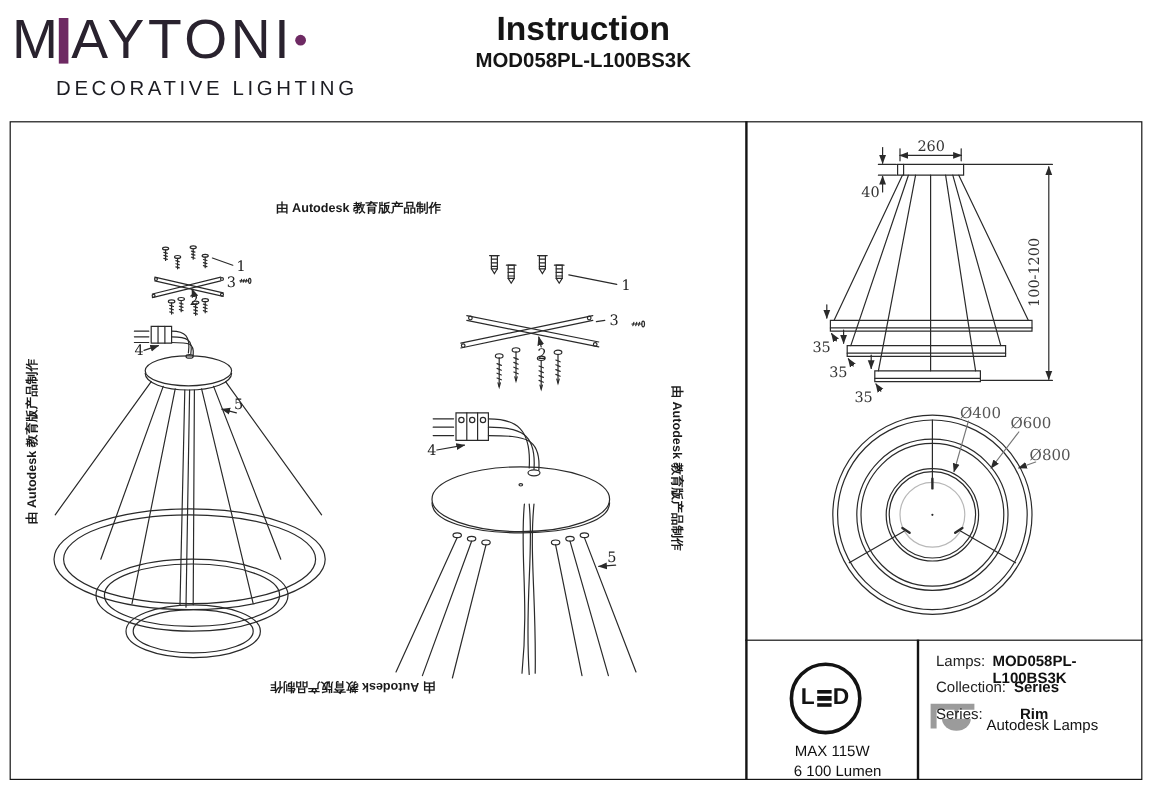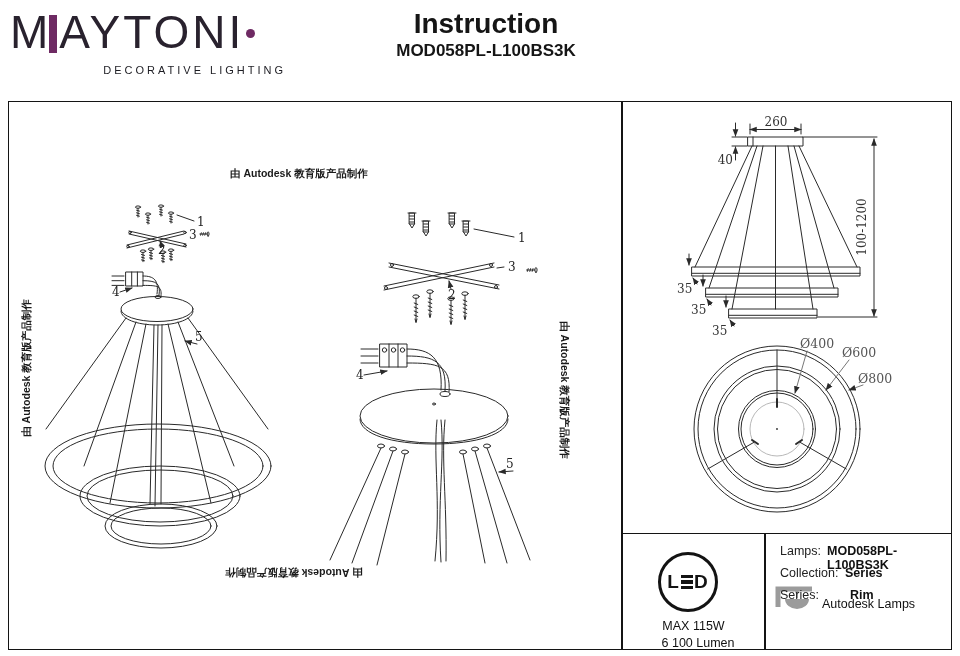--- a/index.html
+++ b/index.html
@@ -5,22 +5,22 @@
   html,body{margin:0;padding:0;background:#ffffff;}
   body{width:960px;height:656px;position:relative;overflow:hidden;
        font-family:"Liberation Sans",sans-serif;color:#111;}
 
   
   .brand{position:absolute;left:10px;top:6px;font-weight:normal;font-size:46px;
          letter-spacing:3px;color:#29222e;line-height:1.15;white-space:nowrap;}
   .brand span{display:inline-block;position:relative;}
   .m-accent{position:absolute;right:2px;top:5px;width:8px;height:38px;background:#6e2a63;}
   .i-dot{position:absolute;left:2px;top:-10px;width:9px;height:9px;border-radius:50%;background:#6e2a63;}
-  .tagline{position:absolute;left:10px;top:64px;width:276px;text-align:right;
-           font-size:11px;letter-spacing:3px;color:#1c1c22;}
+  .tagline{position:absolute;left:22px;top:64px;width:276px;text-align:right;
+           font-size:17px;letter-spacing:3px;color:#1c1c22;}
   .title{position:absolute;left:310px;top:8px;width:352px;text-align:center;
          font-size:28px;font-weight:bold;color:#151515;}
   .model{position:absolute;left:310px;top:41px;width:352px;text-align:center;
          font-size:17px;font-weight:bold;color:#151515;}
 
   
   .frame{position:absolute;left:8px;top:101px;width:944px;height:549px;
          border:1.5px solid #141414;box-sizing:border-box;}
   .vline-main{position:absolute;left:621px;top:101px;width:1.5px;height:549px;background:#141414;}
   .tbl-top{position:absolute;left:621px;top:532.5px;width:331px;height:1.5px;background:#141414;}

